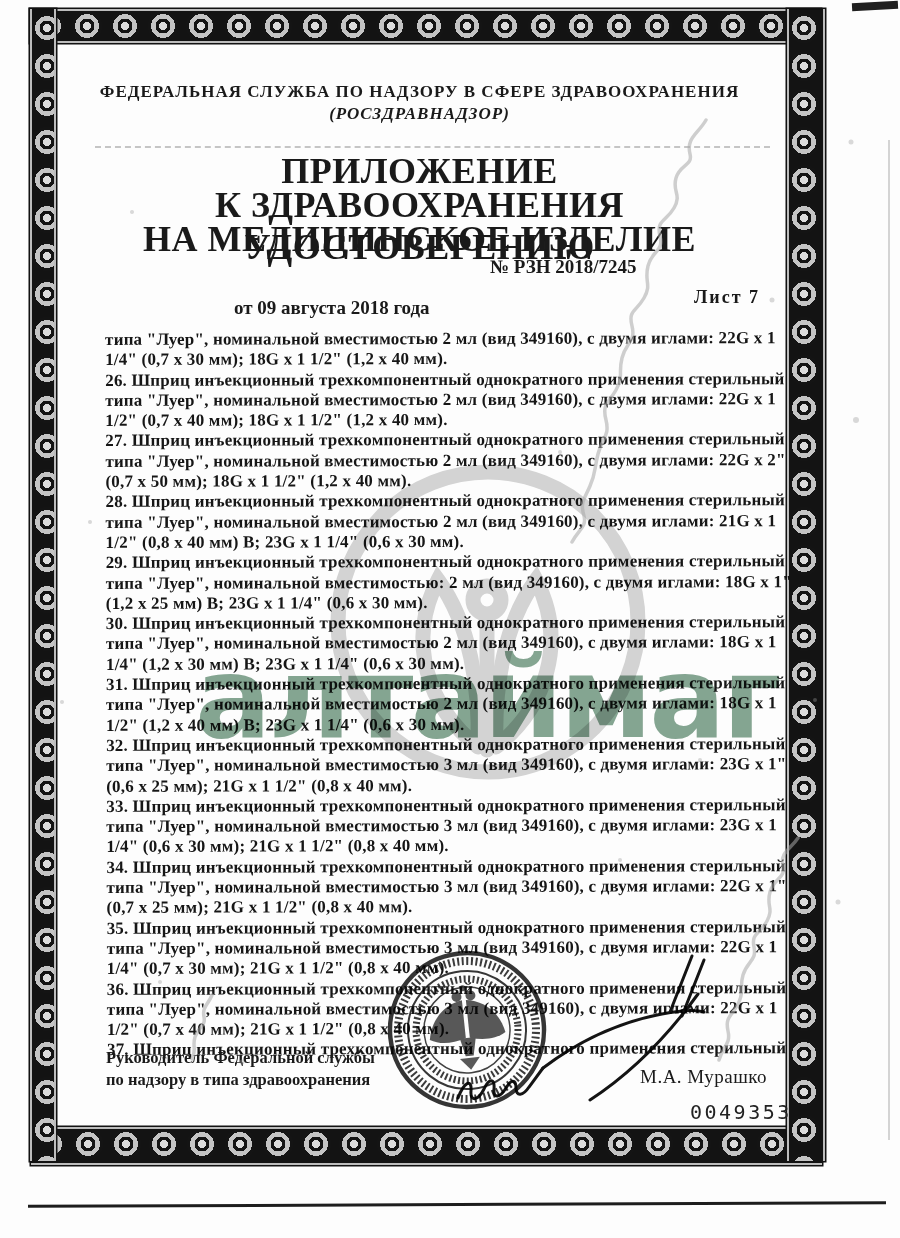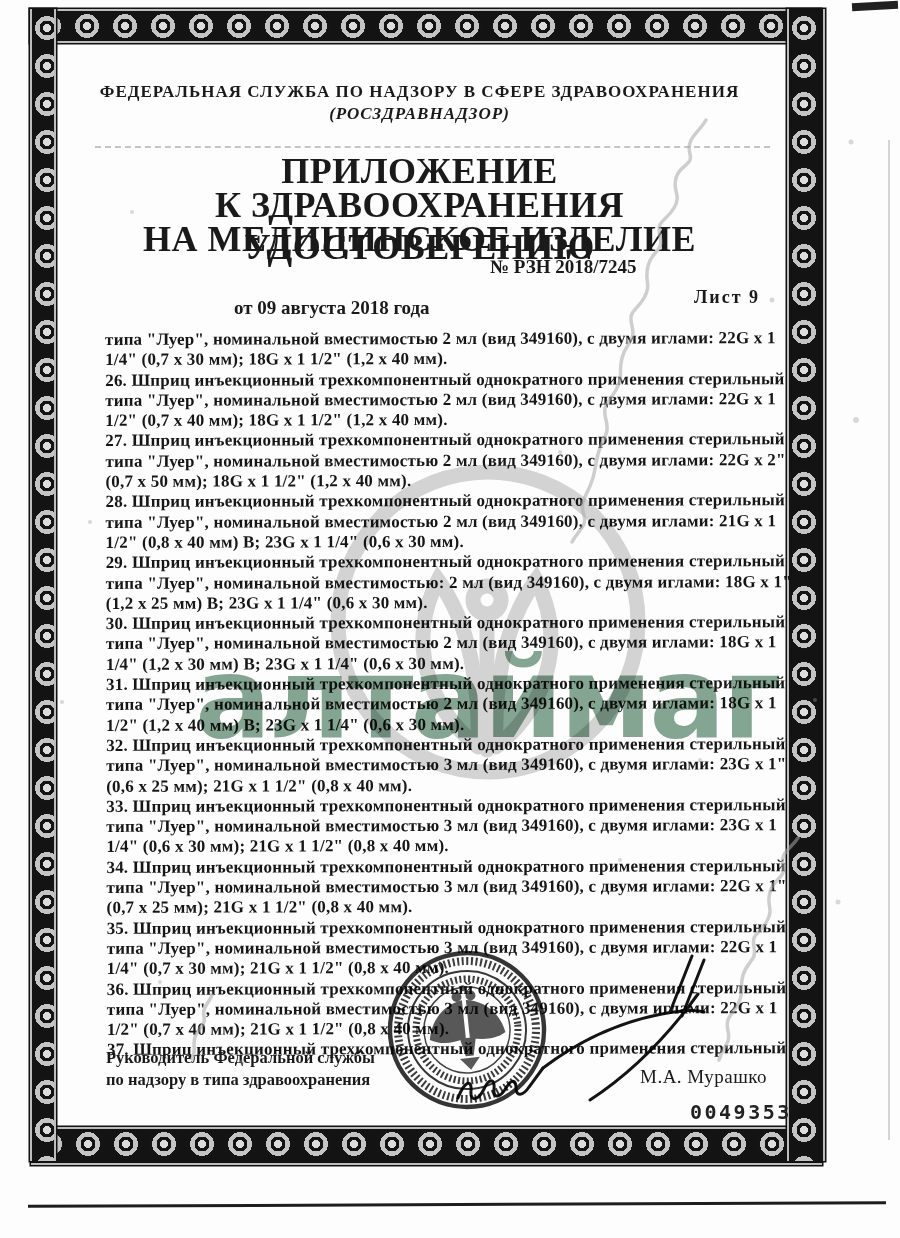--- a/index.html
+++ b/index.html
@@ -45,21 +45,21 @@
 
   
   #paragraphs { position:absolute; left:106px; top:329px; z-index:10; transform:rotate(-0.15deg); }
   .para { white-space:pre; font-size:17px; line-height:20.3px; font-weight:bold; letter-spacing:.2px; color:#161616; }
 
   
   #signer-title { position:absolute; left:106px; top:1047px; z-index:10; white-space:pre-line;
                   font-weight:bold; font-size:16.5px; line-height:21.5px; }
   #signer-name  { position:absolute; left:640px; top:1066px; z-index:10; font-weight:normal; font-size:19px; letter-spacing:.5px; }
   #form-number  { position:absolute; left:690px; top:1100px; z-index:31; font-family:"DejaVu Sans Mono", monospace;
-                  font-weight:bold; font-size:20px; letter-spacing:2.5px; color:#222; }
+                  font-weight:normal; font-size:20px; letter-spacing:2.5px; color:#222; }
 
   
   .wm { position:absolute; z-index:20; mix-blend-mode:multiply; pointer-events:none; }
   #wm-logo    { left:318px; top:452px; opacity:.5; }
   #wm-brand   { left:195px; top:642px; font-family:"DejaVu Sans", sans-serif; font-weight:bold;
                 font-size:113px; line-height:1; color:#14532d; letter-spacing:-3px; opacity:.52; }
   #wm-tagline { left:302px; top:763px; font-family:"DejaVu Sans", sans-serif; font-weight:bold;
                 font-size:40px; color:#b1b1b1; letter-spacing:3px; opacity:.5; }
 
   
@@ -82,21 +82,21 @@
   <div id="right-streak"></div>
   <div id="dashed-artifact"></div>
 
   <div id="agency1" class="hdr">ФЕДЕРАЛЬНАЯ СЛУЖБА ПО НАДЗОРУ В СФЕРЕ ЗДРАВООХРАНЕНИЯ</div>
   <div id="agency2" class="hdr">(РОСЗДРАВНАДЗОР)</div>
   <div id="title1" class="title-line">ПРИЛОЖЕНИЕ</div>
   <div id="title2" class="title-line">К ЗДРАВООХРАНЕНИЯ УДОСТОВЕРЕНИЮ</div>
   <div id="title3" class="title-line">НА МЕДИЦИНСКОЕ ИЗДЕЛИЕ</div>
   <span id="date-text" class="date-span">от 09 августа 2018 года</span>
   <span id="number-text" class="date-span">№  РЗН 2018/7245</span>
-  <div id="sheet-label">Лист 9</div>
+  <div id="sheet-label">Лист 7</div>
 
   <div id="paragraphs">
       <div class="para">типа "Луер", номинальной вместимостью 2 мл (вид 349160), с двумя иглами: 22G х 1
 1/4" (0,7 х 30 мм); 18G х 1 1/2" (1,2 х 40 мм).</div>
       <div class="para">26. Шприц инъекционный трехкомпонентный однократного применения стерильный
 типа "Луер", номинальной вместимостью 2 мл (вид 349160), с двумя иглами: 22G х 1
 1/2" (0,7 х 40 мм); 18G х 1 1/2" (1,2 х 40 мм).</div>
       <div class="para">27. Шприц инъекционный трехкомпонентный однократного применения стерильный
 типа "Луер", номинальной вместимостью 2 мл (вид 349160), с двумя иглами: 22G х 2"
 (0,7 х 50 мм); 18G х 1 1/2" (1,2 х 40 мм).</div>

